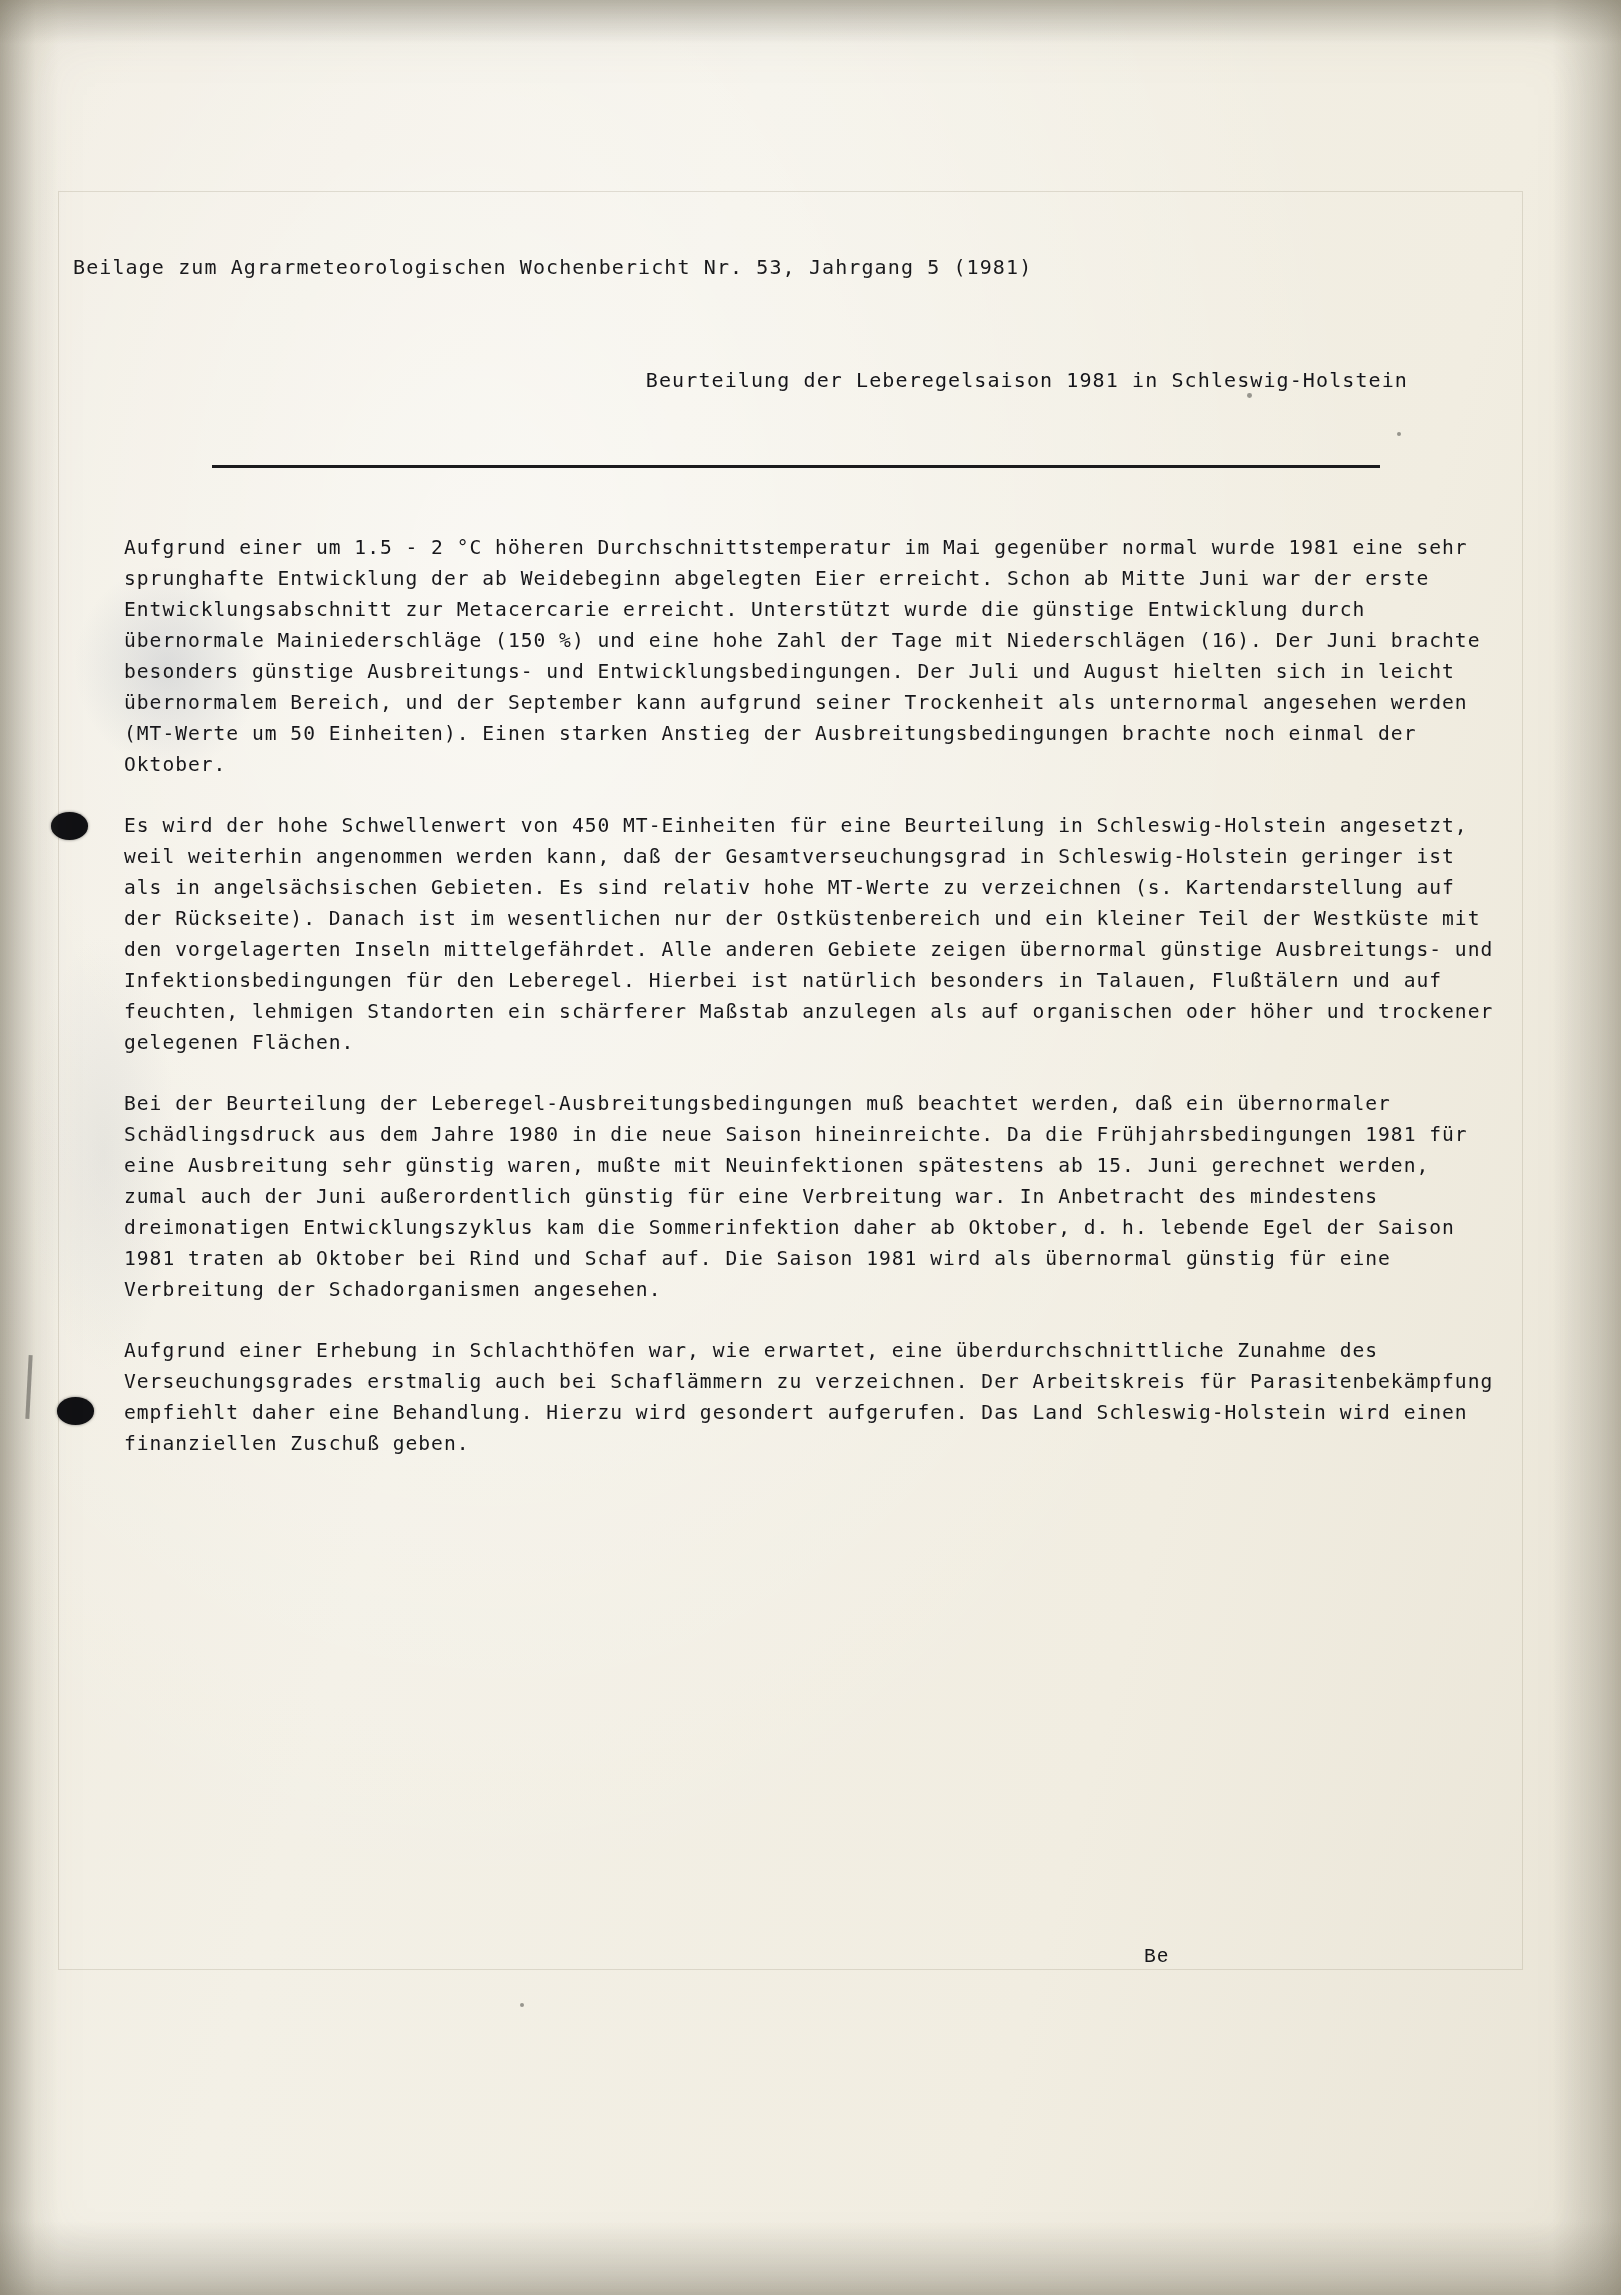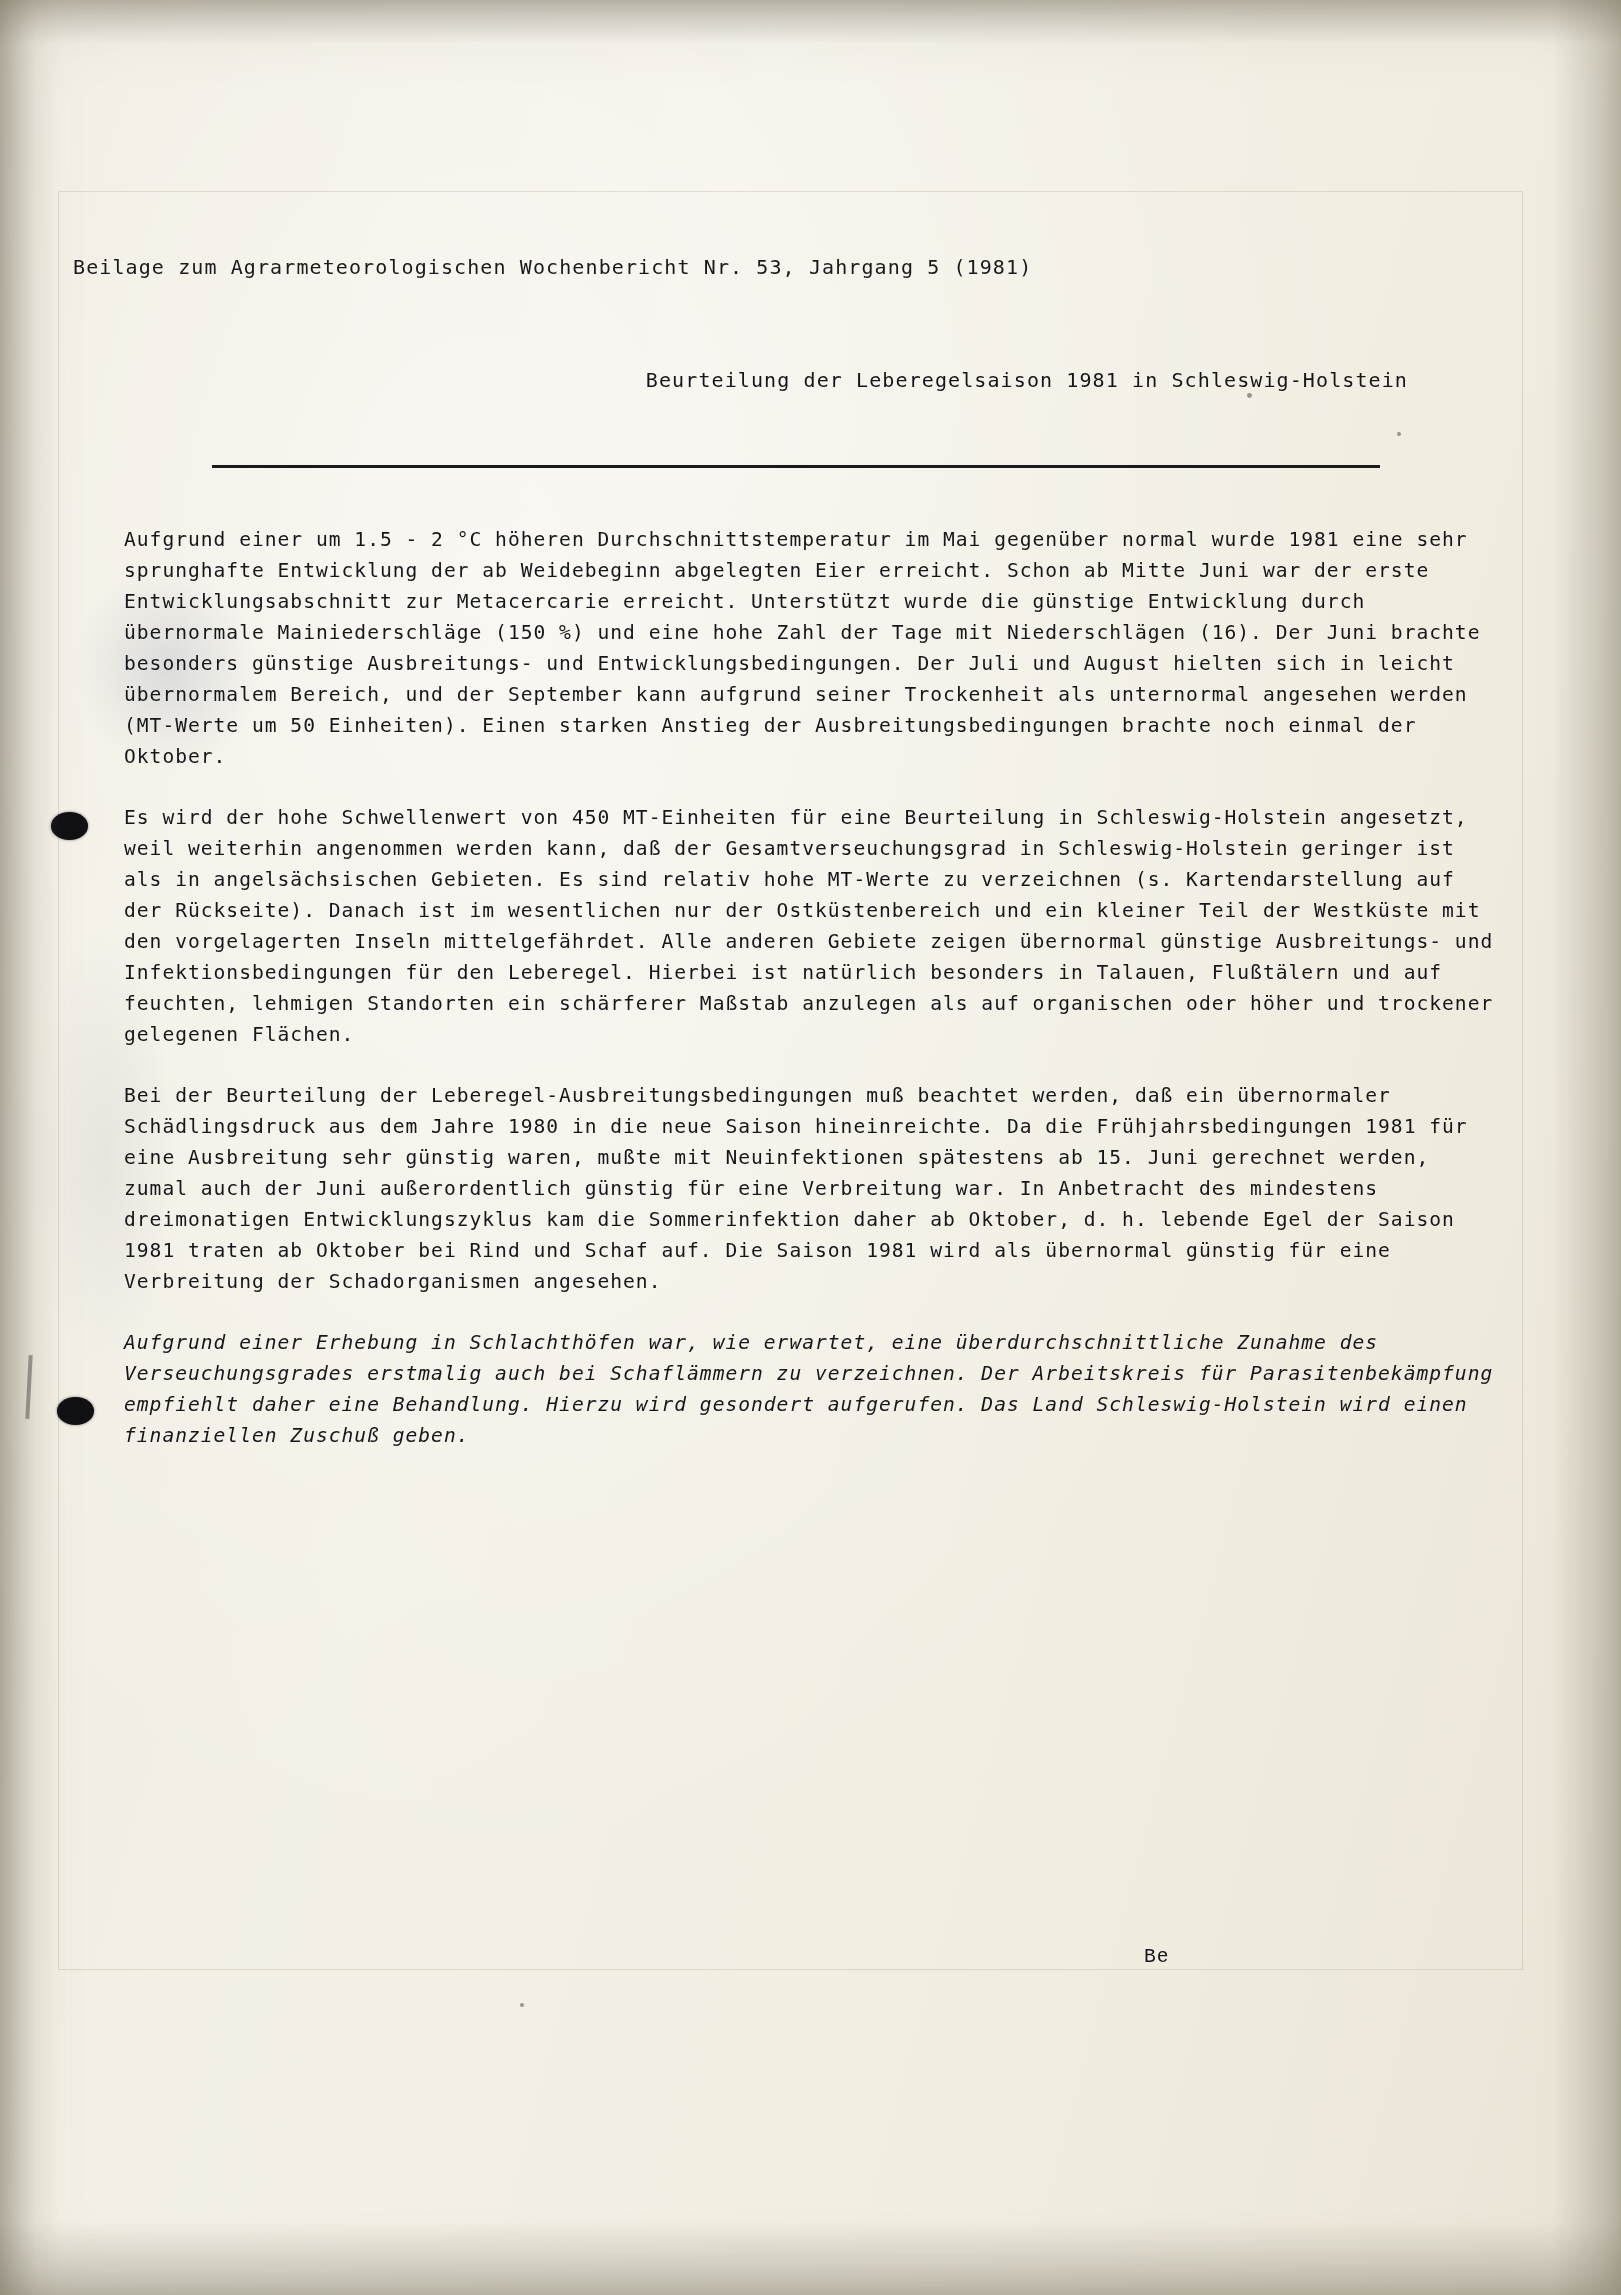--- a/index.html
+++ b/index.html
@@ -126,22 +126,22 @@
   .body {
     position: absolute;
     left: 124px;
     top: 520px;
     width: 1375px;
     font-size: 19.6px;
     letter-spacing: 1px;
     line-height: 31px;
     color: #17171b;
   }
-  .para { margin: 0 0 30px 0; white-space: pre-wrap; }
-  .para:last-child { margin-bottom: 0; font-style: italic; }
+  .para { margin: 8px 0 30px 0; white-space: pre-wrap; }
+  .para:last-child { margin-bottom: 0; }
 
   .sign {
     position: absolute;
     left: 1144px;
     top: 1942px;
     font-size: 19.6px;
     letter-spacing: 1.1px;
     color: #17171b;
     font-family: Liberation Mono, monospace;
   }

